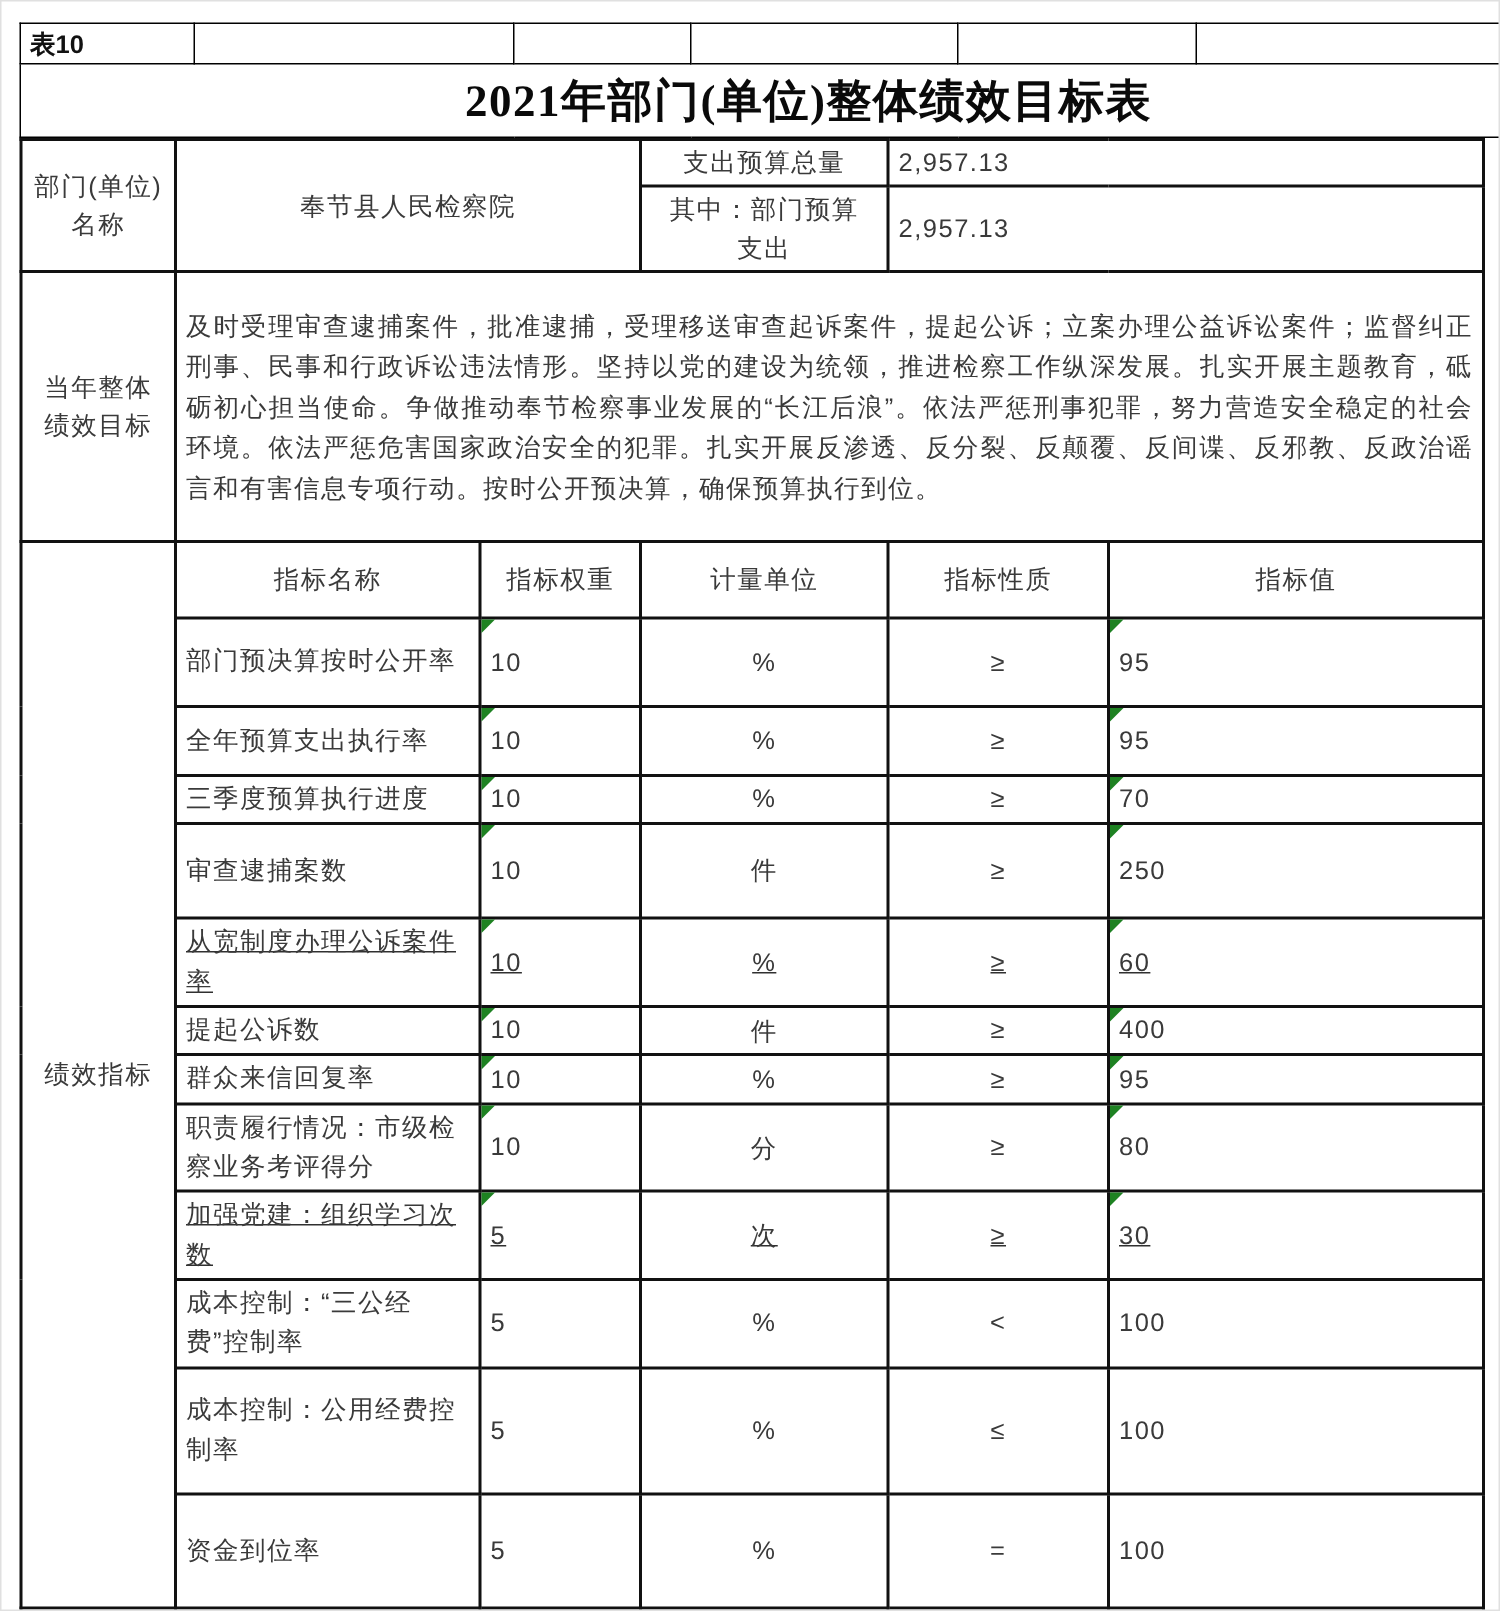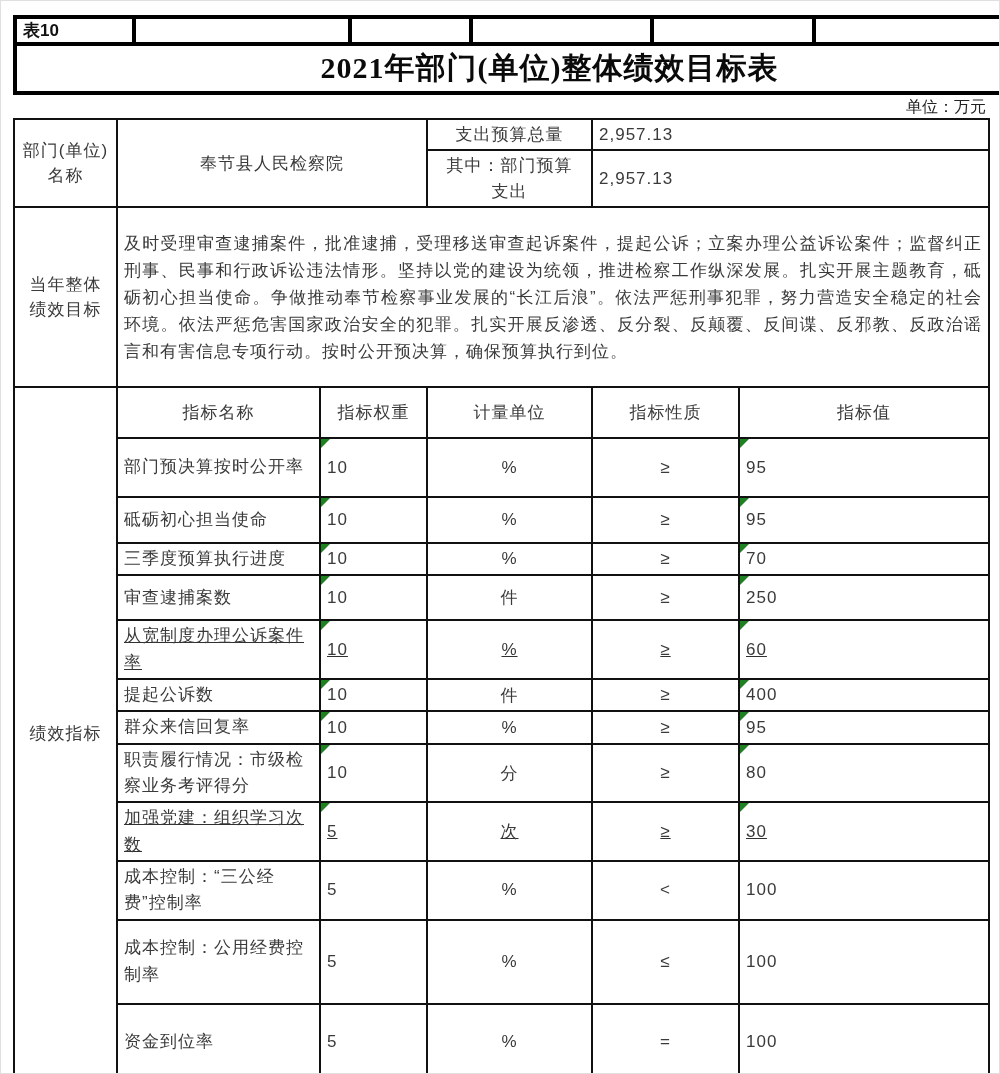--- a/index.html
+++ b/index.html
@@ -13,21 +13,21 @@
     color:#303030;
     overflow:hidden;
   }
   .content{position:absolute;left:12px;top:14px;width:975px;}
 
   
   table.top-grid{
     border-collapse:collapse;table-layout:fixed;width:975px;
   }
   table.top-grid td{
-    border:4px solid #000000;
+    border:1px solid #000000;
     padding:0 6px;vertical-align:middle;
     overflow:hidden;white-space:nowrap;
   }
   tr.label-row{height:27px;}
   td.table-number{font-weight:bold;font-size:17px;color:#111;}
   tr.title-row{height:49px;}
   td.title-cell{
     text-align:center;font-weight:bold;font-size:30px;color:#0a0a0a;
     font-family:"Liberation Serif",serif;
     letter-spacing:1px;
@@ -90,21 +90,20 @@
         <td style="width:165px"></td>
         <td style="width:146px"></td>
         <td style="width:254px"></td>
       </tr>
       <tr class="title-row">
         <td class="title-cell" colspan="6">2021年部门(单位)整体绩效目标表</td>
       </tr>
     </tbody>
       </table>
 
-    <div class="unit-note">单位：万元</div>
 
     <table class="main-table">
       <colgroup>
         <col style="width:103px">
           <col style="width:203px">
           <col style="width:107px">
         <col style="width:165px">
           <col style="width:147px">
           <col style="width:250px">
       </colgroup>
@@ -135,34 +134,34 @@
           <th class="col-h">指标值</th>
         </tr>
       <tr style="height: 59px;">
             <td class="name-cell"><span>部门预决算按时公开率</span></td>
             <td class="numv"><span>10</span><i class="tri" style="border-top-color: rgb(30, 130, 34);"></i></td>
             <td class="center"><span>%</span></td>
             <td class="center"><span>≥</span></td>
             <td class="numv"><span>95</span><i class="tri" style="border-top-color: rgb(30, 130, 34);"></i></td>
           </tr>
           <tr style="height: 46px;">
-            <td class="name-cell"><span>砥砺初心担当使命</span></td>
+            <td class="name-cell"><span>全年预算支出执行率</span></td>
             <td class="numv"><span>10</span><i class="tri" style="border-top-color: rgb(30, 130, 34);"></i></td>
             <td class="center"><span>%</span></td>
             <td class="center"><span>≥</span></td>
             <td class="numv"><span>95</span><i class="tri" style="border-top-color: rgb(30, 130, 34);"></i></td>
           </tr>
           <tr style="height: 31px;">
             <td class="name-cell"><span>三季度预算执行进度</span></td>
             <td class="numv"><span>10</span><i class="tri" style="border-top-color: rgb(30, 130, 34);"></i></td>
             <td class="center"><span>%</span></td>
             <td class="center"><span>≥</span></td>
             <td class="numv"><span>70</span><i class="tri" style="border-top-color: rgb(30, 130, 34);"></i></td>
           </tr>
-          <tr style="height: 45px;">
+          <tr style="height: 63px;">
             <td class="name-cell"><span>审查逮捕案数</span></td>
             <td class="numv"><span>10</span><i class="tri" style="border-top-color: rgb(30, 130, 34);"></i></td>
             <td class="center"><span>件</span></td>
             <td class="center"><span>≥</span></td>
             <td class="numv"><span>250</span><i class="tri" style="border-top-color: rgb(30, 130, 34);"></i></td>
           </tr>
           <tr style="height: 52px; text-decoration: underline;">
             <td class="name-cell"><span>从宽制度办理公诉案件率</span></td>
             <td class="numv"><span>10</span><i class="tri" style="border-top-color: rgb(30, 130, 34);"></i></td>
             <td class="center"><span>%</span></td>

